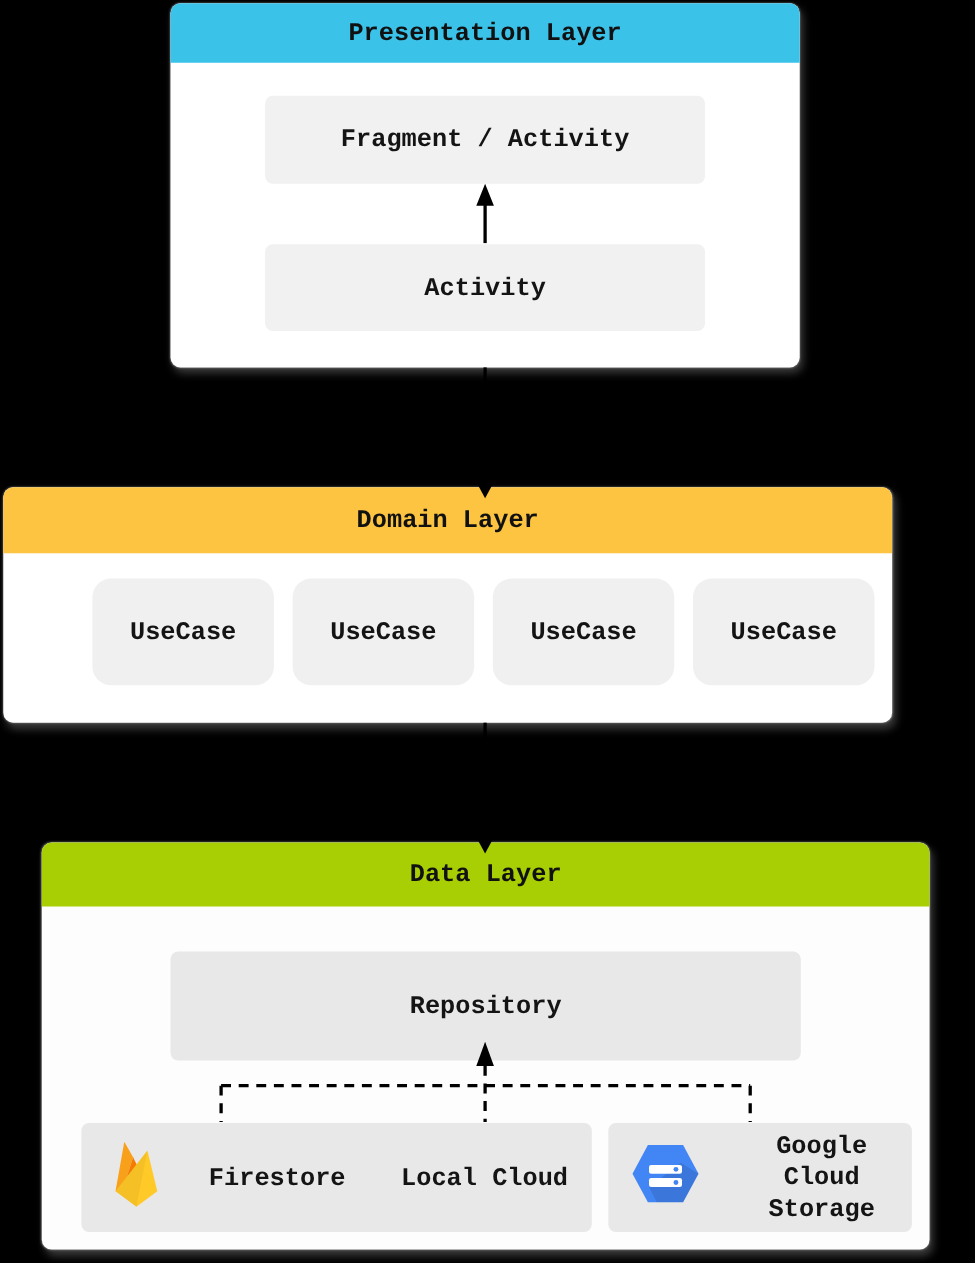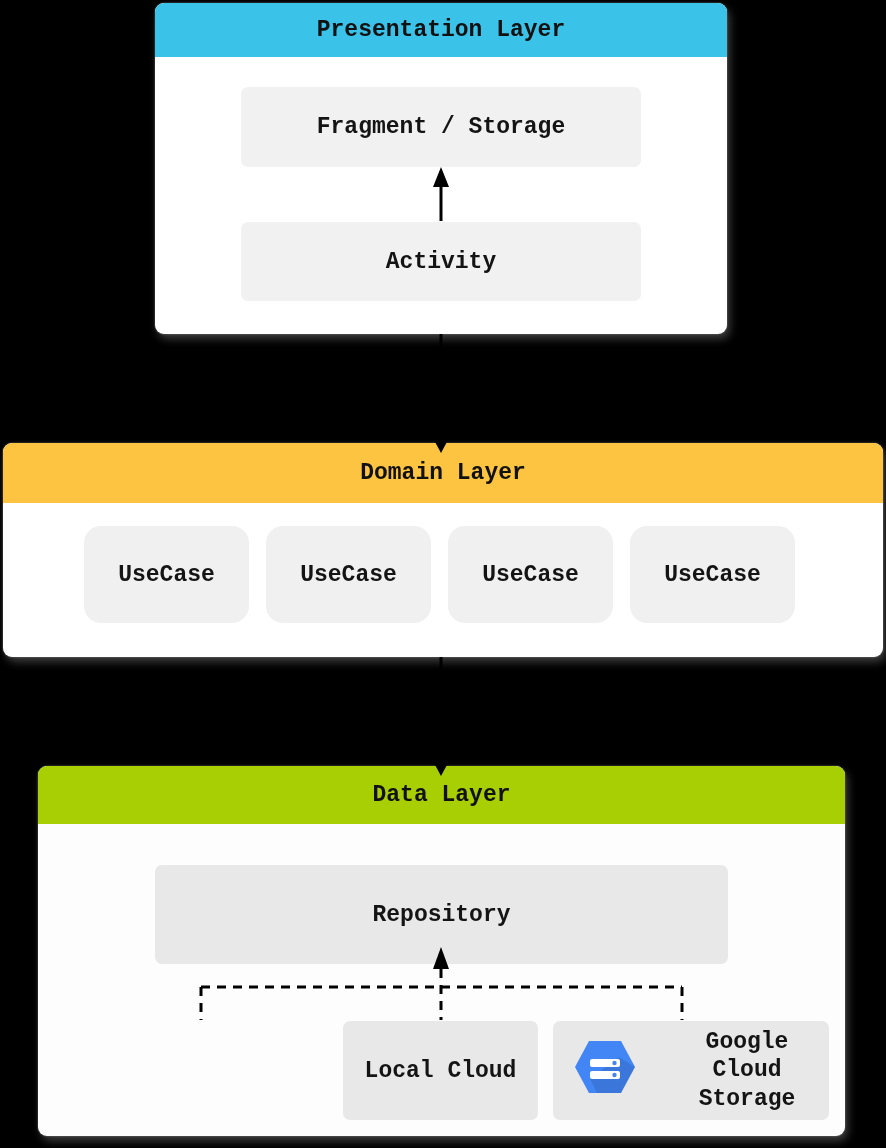--- a/index.html
+++ b/index.html
@@ -22,21 +22,21 @@
   }
   .gbox-light{background:#f1f1f1;}
   .gbox-mid{background:#f0f0f0;border-radius:17px;}
   .gbox-dark{background:#e8e8e8;}
   
   #presentation-card{left:155px;top:3px;width:572px;height:331px;}
   #presentation-header{height:54px;background:#3bc2e9;}
   #fragment-box{left:86px;top:84px;width:400px;height:80px;}
   #viewmodel-box{left:86px;top:219px;width:400px;height:79px;}
   
-  #domain-card{left:3px;top:443px;width:880px;height:214px;}
+  #domain-card{left:3px;top:443px;width:808px;height:214px;}
   #domain-header{height:60px;background:#fcc440;}
   .usecase-box{top:83px;width:165px;height:97px;}
   
   #data-card{left:38px;top:766px;width:807px;height:370px;background:#fdfdfe;}
   #data-header{height:58px;background:#a8cf03;}
   #repository-box{left:117px;top:99px;width:573px;height:99px;}
   .source-box{top:255px;height:99px;justify-content:flex-start;}
   #firestore-box{left:36px;width:256px;}
   #localcache-box{left:305px;width:195px;justify-content:center;}
   #gcs-box{left:515px;width:256px;}
@@ -51,21 +51,21 @@
 </head>
 <body>
 
 <div id="canvas">
 
   <div class="card" id="presentation-card">
     <div class="card-header" id="presentation-header">
       <span class="card-title">Presentation Layer</span>
     </div>
     <div class="gbox gbox-light" id="fragment-box">
-      <span>Fragment / Storage</span>
+      <span>Fragment / Activity</span>
     </div>
     <div class="gbox gbox-light" id="viewmodel-box">
       <span>Activity</span>
     </div>
   </div>
 
   <div class="card" id="domain-card">
     <div class="card-header" id="domain-header">
       <span class="card-title">Domain Layer</span>
     </div>
@@ -84,20 +84,31 @@
   </div>
 
   <div class="card" id="data-card">
     <div class="card-header" id="data-header">
       <span class="card-title">Data Layer</span>
     </div>
     <div class="gbox gbox-dark" id="repository-box">
       <span>Repository</span>
     </div>
 
+    <div class="gbox gbox-dark source-box" id="firestore-box">
+      <span class="source-icon">
+        <svg width="52" height="66" viewBox="0 0 52 66">
+          <polygon points="7,49 15,4 23,18 13,49" fill="#f9a01b"></polygon>
+          <polygon points="13,49 23,18 29,30 19,49" fill="#f57c00"></polygon>
+          <polygon points="7,49 36,12 45,49 26,63" fill="#ffc928"></polygon>
+          <polygon points="7,49 36,12 26,63" fill="#000" opacity="0.045"></polygon>
+        </svg>
+      </span>
+      <span class="source-label">Firestore</span>
+    </div>
 
     <div class="gbox gbox-dark source-box" id="localcache-box">
       <span>Local Cloud</span>
     </div>
 
     <div class="gbox gbox-dark source-box" id="gcs-box">
       <span class="source-icon">
         <svg width="64" height="58" viewBox="0 0 64 56">
           <polygon points="16,2 48,2 62,28 48,54 16,54 2,28" fill="#4285f4"></polygon>
           <polygon points="17,40 46,18 62,28 48,54 24,54" fill="#000" opacity="0.10"></polygon>

